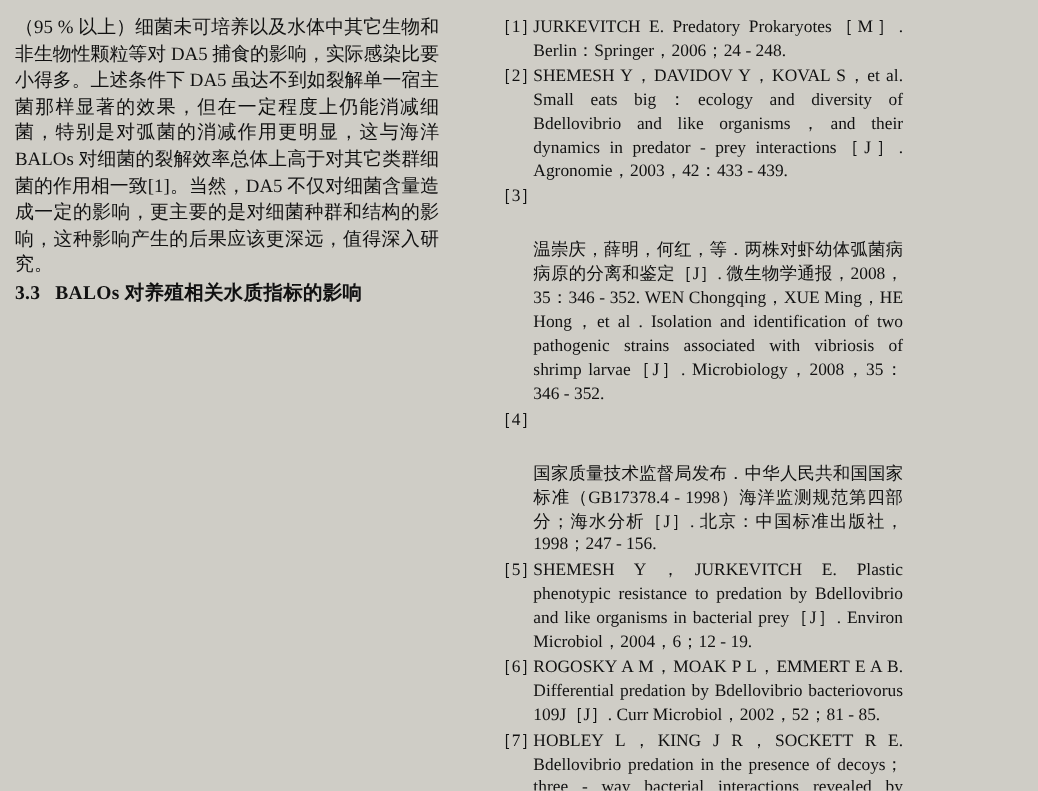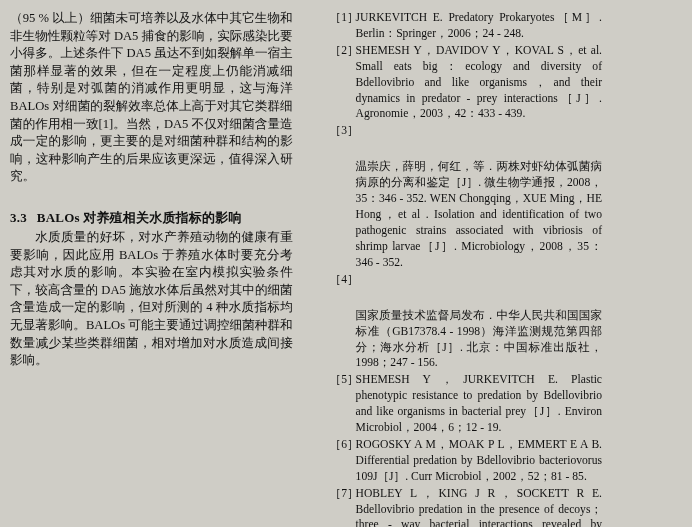--- a/index.html
+++ b/index.html
@@ -42,21 +42,21 @@
     margin: 0;
     font-size: 12.6px;
     line-height: 17.6px;
     text-align: justify;
     text-justify: inter-ideograph;
   }
   .indent2 {
     text-indent: 2em;
   }
   .sec-head {
-    margin: 23px 0 2px 0;
+    margin: 0 0 2px 0;
     font-size: 13px;
     line-height: 18px;
     font-weight: bold;
     letter-spacing: 0.2px;
   }
   .sec-head .num {
     margin-right: 10px;
   }
   .ref-title {
     font-size: 13px;
@@ -113,21 +113,20 @@
 
   <div class="ghost"></div>
 
   <div class="col col-left">
     <p class="body-para">（95 % 以上）细菌未可培养以及水体中其它生物和非生物性颗粒等对 DA5 捕食的影响，实际感染比要小得多。上述条件下 DA5 虽达不到如裂解单一宿主菌那样显著的效果，但在一定程度上仍能消减细菌，特别是对弧菌的消减作用更明显，这与海洋 BALOs 对细菌的裂解效率总体上高于对其它类群细菌的作用相一致[1]。当然，DA5 不仅对细菌含量造成一定的影响，更主要的是对细菌种群和结构的影响，这种影响产生的后果应该更深远，值得深入研究。</p>
 
     <div class="sec-head">
       <span class="num">3.3</span><span>BALOs 对养殖相关水质指标的影响</span>
     </div>
 
-    <p class="indent2">水质质量的好坏，对水产养殖动物的健康有重要影响，因此应用 BALOs 于养殖水体时要充分考虑其对水质的影响。本实验在室内模拟实验条件下，较高含量的 DA5 施放水体后虽然对其中的细菌含量造成一定的影响，但对所测的 4 种水质指标均无显著影响。BALOs 可能主要通过调控细菌种群和数量减少某些类群细菌，相对增加对水质造成间接影响。</p>
   </div>
 
   <div class="divider"></div>
 
   <div class="col col-right">
 
     <ul class="ref-list">
       <li class="ref-item">
         <span class="ref-num">［1］</span>
         <span class="ref-text">JURKEVITCH E. Predatory Prokaryotes［M］. Berlin：Springer，2006；24 - 248.</span>

